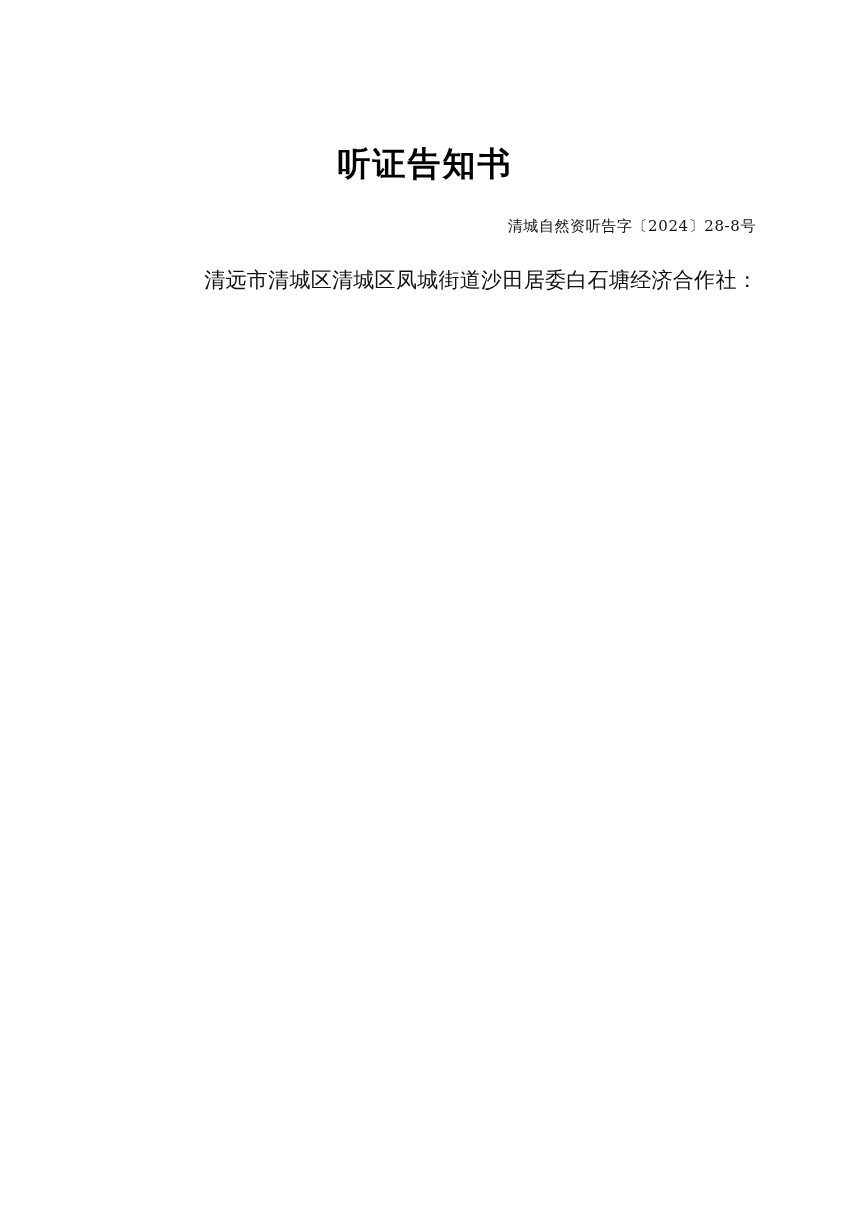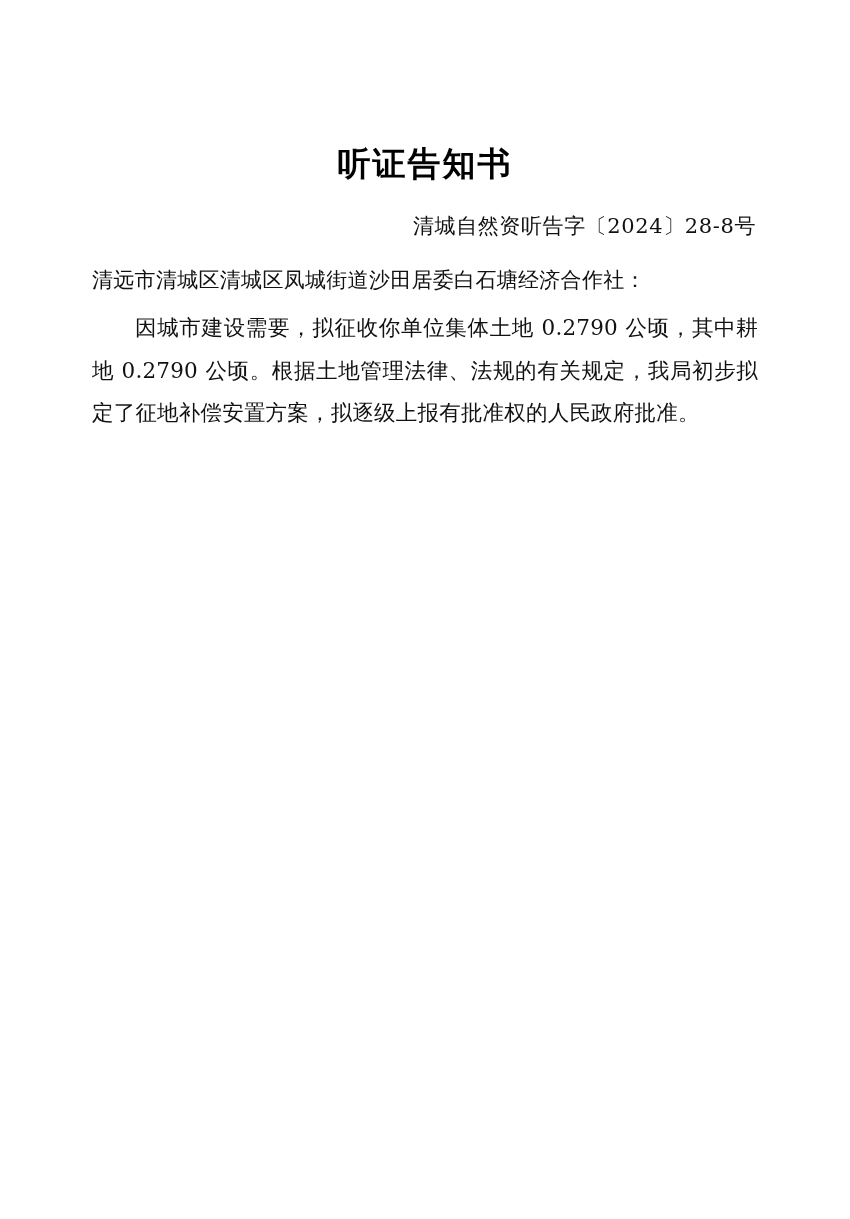--- a/index.html
+++ b/index.html
@@ -42,36 +42,36 @@
     line-height: 42px;
     letter-spacing: 2px;
     color: #000000;
   }
 
   
   .doc-number {
     margin: 0;
     padding-top: 26px;
     text-align: right;
-    font-size: 21px;
+    font-size: 15px;
     line-height: 30px;
     letter-spacing: 0.6px;
     color: #111111;
     padding-right: 2px;
   }
 
   
   .recipient {
     margin: 0;
     padding-top: 24px;
     font-size: 21px;
     line-height: 30px;
     letter-spacing: 0.3px;
     color: #111111;
-    text-align: left;
+    text-align: right;
   }
 
   
   .body-block {
     margin: 0;
     padding-top: 12px;
   }
 
   .para {
     margin: 0;
@@ -104,17 +104,16 @@
 <div class="page">
   <div class="content">
 
     <h1 class="doc-title">听证告知书</h1>
 
     <div class="doc-number">清城自然资听告字〔2024〕28-8号</div>
 
     <div class="recipient">清远市清城区清城区凤城街道沙田居委白石塘经济合作社：</div>
 
     <div class="body-block">
-      <p class="para normal-end">因城市建设需要，拟征收你单位集体土地 0.2790 公顷，其中耕地 0.2790 公顷。根据土地管理法律、法规的有关规定，我局初步拟定了征地补偿安置方案，拟逐级上报有批准权的人民政府批准。</p>
     </div>
 
   </div>
 </div>
 
 </body></html>

